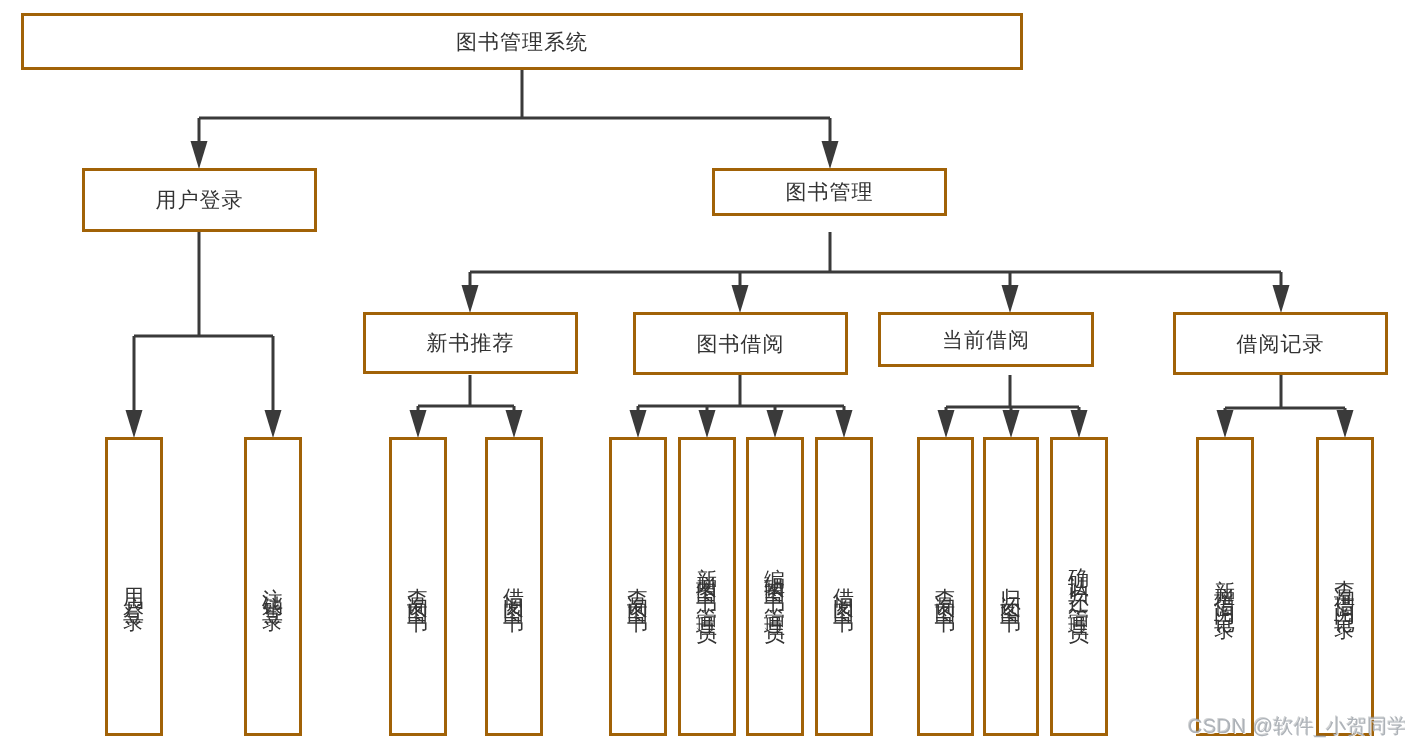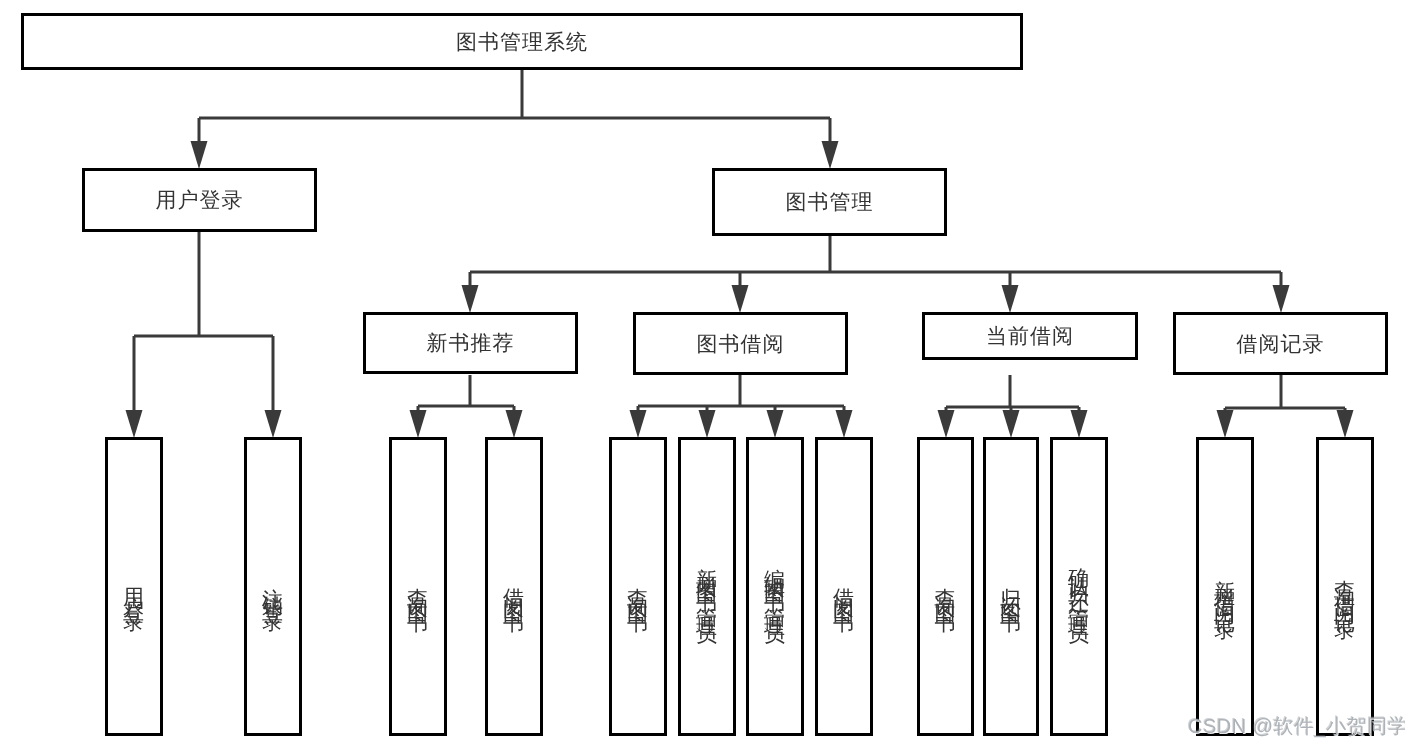--- a/index.html
+++ b/index.html
@@ -18,21 +18,21 @@
   .connectors {
     position: absolute;
     left: 0;
     top: 0;
     pointer-events: none;
   }
   .node {
     position: absolute;
     box-sizing: border-box;
     background: #ffffff;
-    border: 3px solid #000000;
+    border: 3px solid #a16207;
     display: flex;
     align-items: center;
     justify-content: center;
     color: #333333;
   }
   .h-label {
     font-size: 21px;
     letter-spacing: 1px;
     white-space: nowrap;
     color: #333333;
@@ -100,31 +100,31 @@
     </g>
   </svg>
 
   <div class="node" style="left:21px; top:13px; width:1002px; height:57px;">
     <span class="h-label">图书管理系统</span>
   </div>
 
   <div class="node" style="left:82px; top:168px; width:235px; height:64px;">
     <span class="h-label">用户登录</span>
   </div>
-  <div class="node" style="left:712px; top:168px; width:235px; height:68px;">
+  <div class="node" style="left:712px; top:168px; width:235px; height:48px;">
     <span class="h-label">图书管理</span>
   </div>
 
   <div class="node" style="left:363px; top:312px; width:215px; height:62px;">
     <span class="h-label">新书推荐</span>
   </div>
   <div class="node" style="left:633px; top:312px; width:215px; height:63px;">
     <span class="h-label">图书借阅</span>
   </div>
-  <div class="node" style="left:922px; top:312px; width:216px; height:48px;">
+  <div class="node" style="left:878px; top:312px; width:216px; height:55px;">
     <span class="h-label">当前借阅</span>
   </div>
   <div class="node" style="left:1173px; top:312px; width:215px; height:63px;">
     <span class="h-label">借阅记录</span>
   </div>
 
   <div class="node leaf" style="left:105px;">
     <span class="v-label">用户登录</span>
   </div>
   <div class="node leaf" style="left:244px;">

